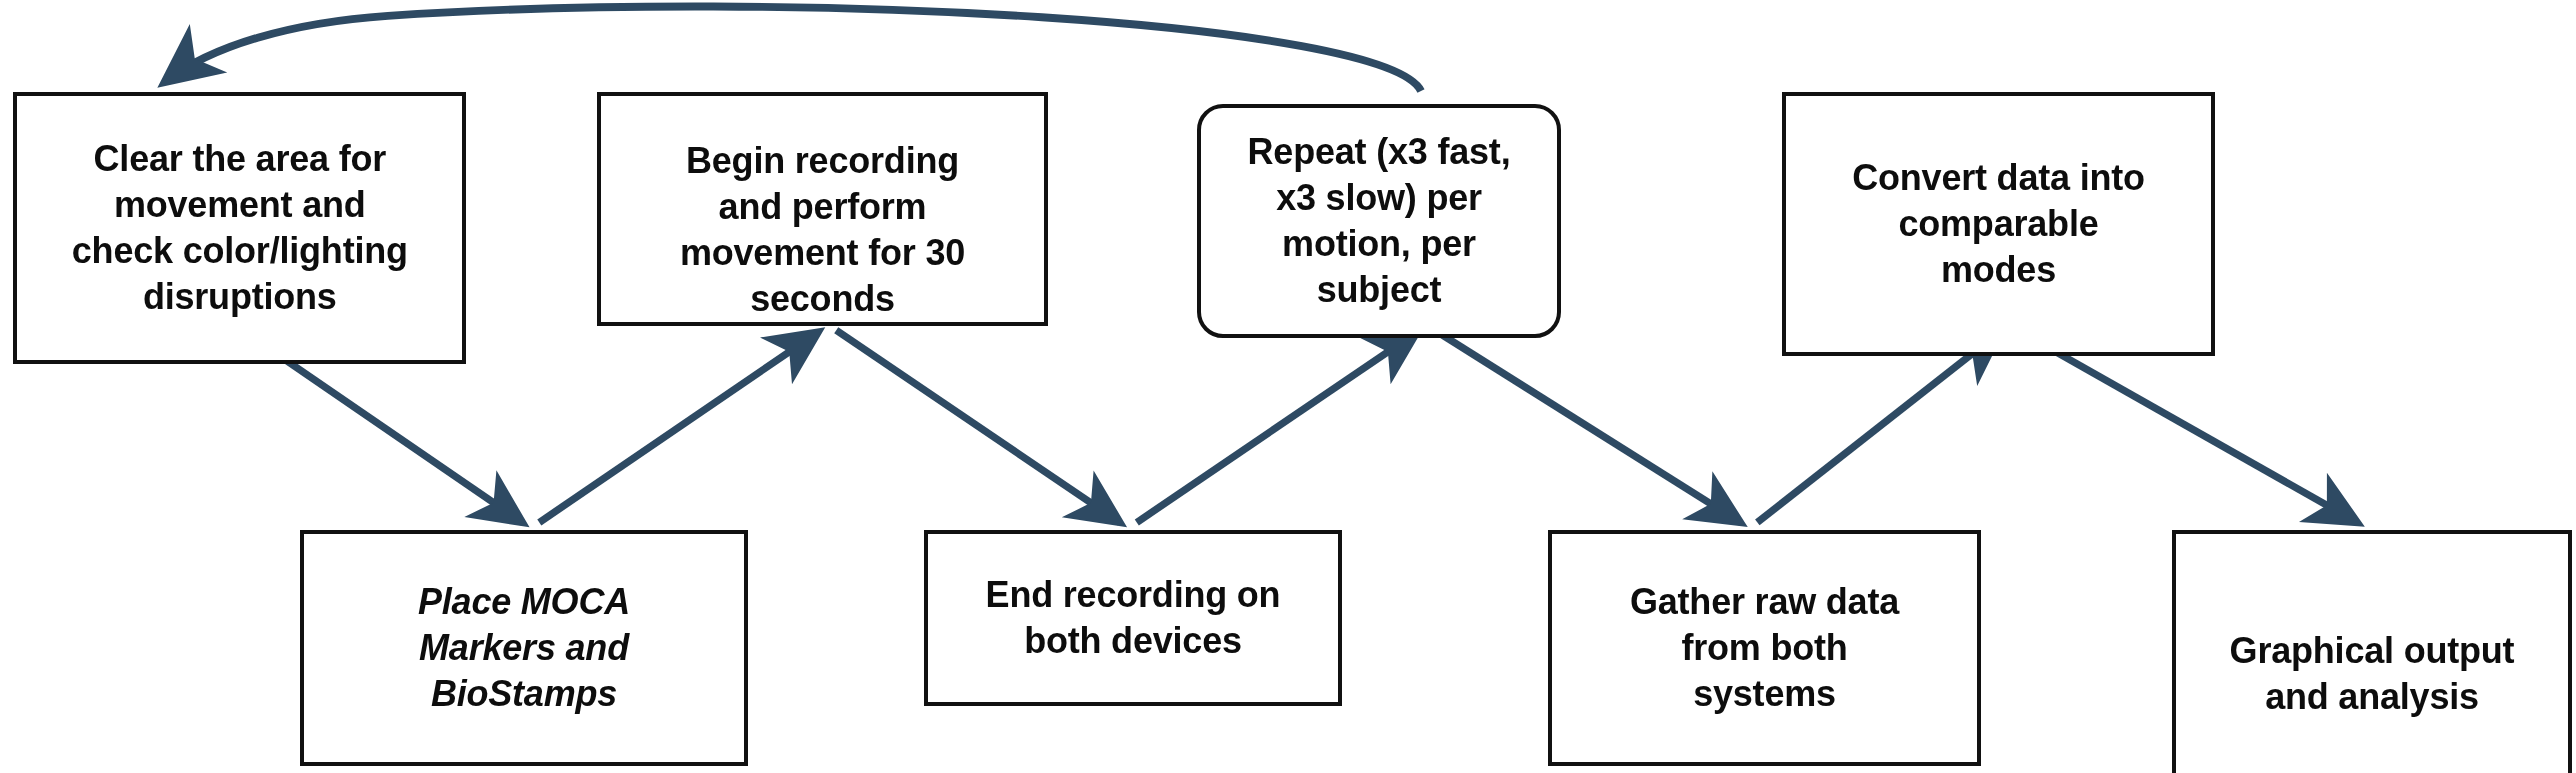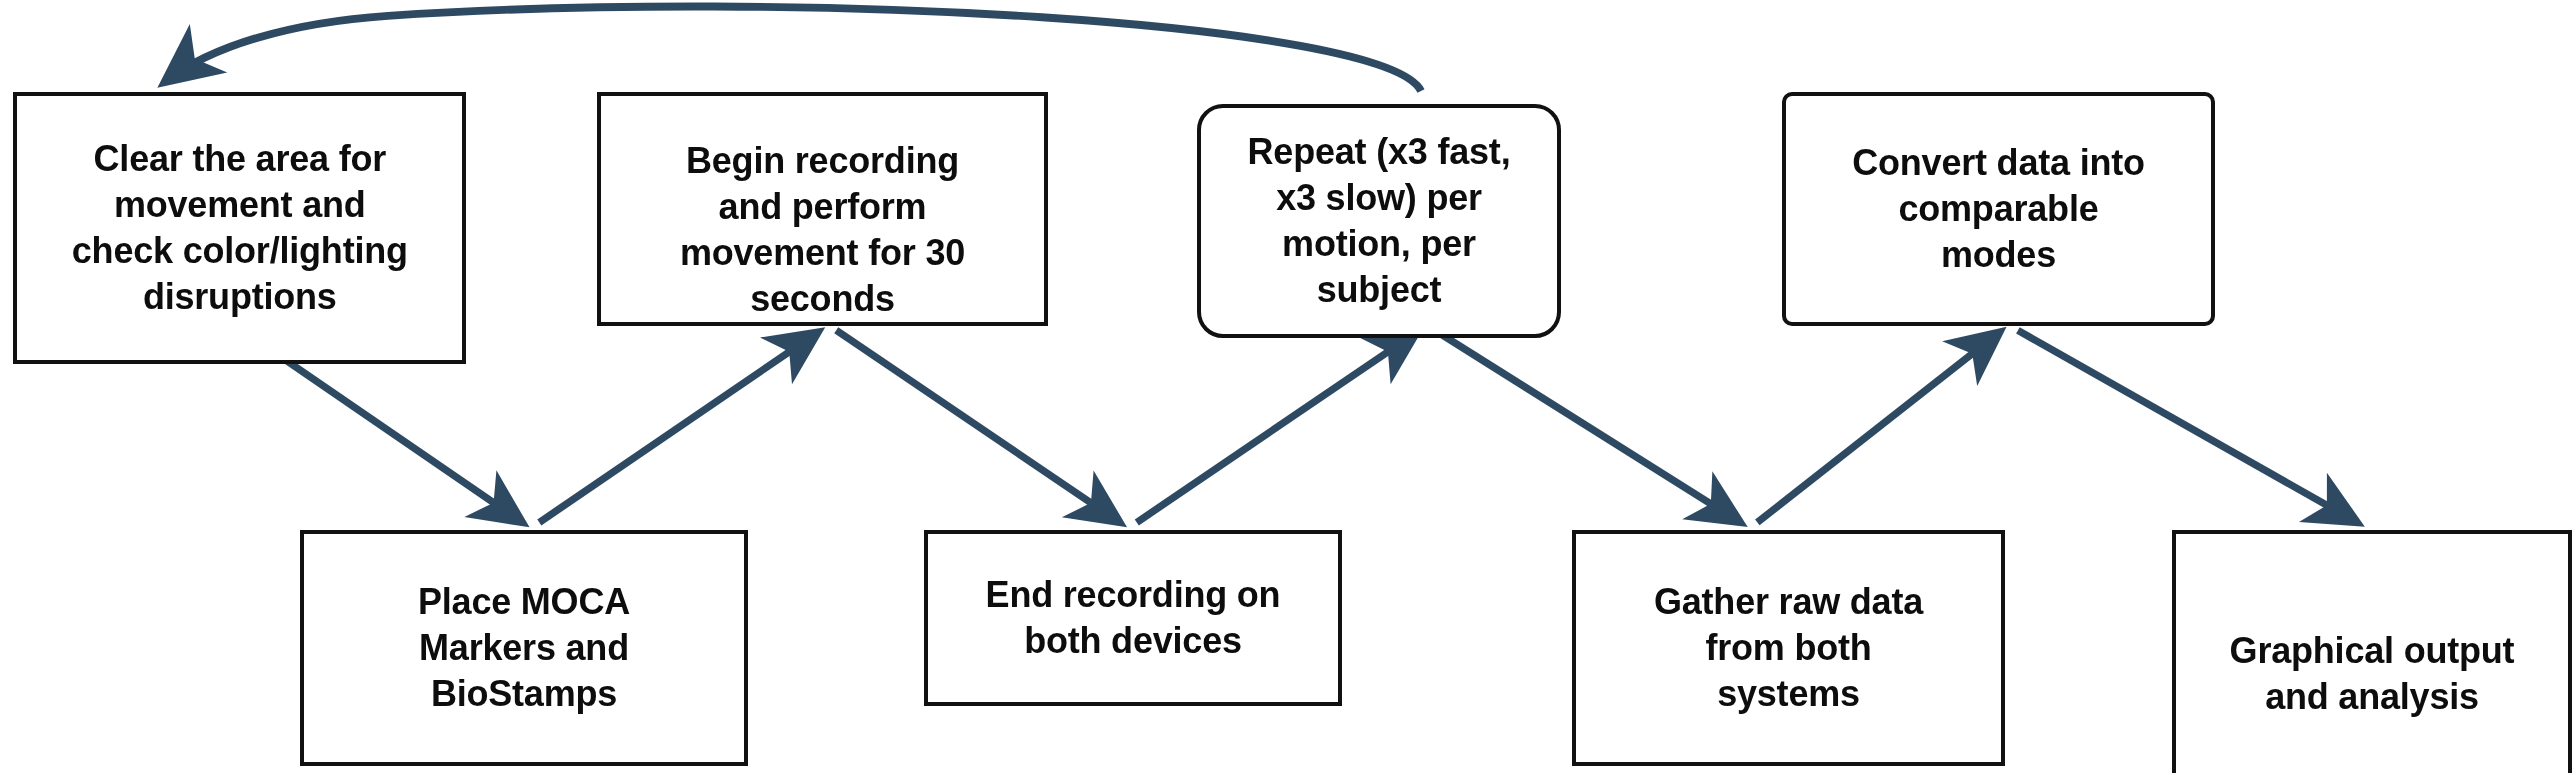--- a/index.html
+++ b/index.html
@@ -41,25 +41,25 @@
     line-height: 1.28;
     color: #0d0d0d;
     letter-spacing: -0.2px;
     padding: 0 11px;
     white-space: pre-line;
   }
   
   #node-1 { left: 13.3px;   top: 92px; width: 453px; height: 272px; }
   #node-2 { left: 597px;  top: 92px; width: 451px; height: 234px; align-items: flex-end; }
   #node-3 { left: 1197px; top: 104px; width: 364px; height: 234px; border-radius: 26px; }
-  #node-4 { left: 1782px; top: 92px; width: 433px; height: 234px; border-radius: 10px; }
+  #node-4 { left: 1782px; top: 92px; width: 433px; height: 264px; }
   
-  #node-5 { left: 300px;  top: 530px; width: 448px; height: 236px; }
+  #node-5 { left: 300px;  top: 530px; width: 448px; height: 236px; font-style: italic; }
   #node-6 { left: 924px; top: 530px; width: 418px; height: 176px; }
-  #node-7 { left: 1548px; top: 530px; width: 433px; height: 236px; margin-left: 24px; }
+  #node-7 { left: 1548px; top: 530px; width: 433px; height: 236px; }
   #node-8 { left: 2172px; top: 530px; width: 400px; height: 288px; }
 </style>
 </head>
 <body>
 
 <div id="canvas">
 
   <svg id="edges" viewBox="0 0 4251 1277" width="2576" height="774" xmlns="http://www.w3.org/2000/svg">
     <defs>
       <marker id="arrowhead" markerWidth="9" markerHeight="9" refX="7.2" refY="4.5" orient="auto" markerUnits="strokeWidth">

